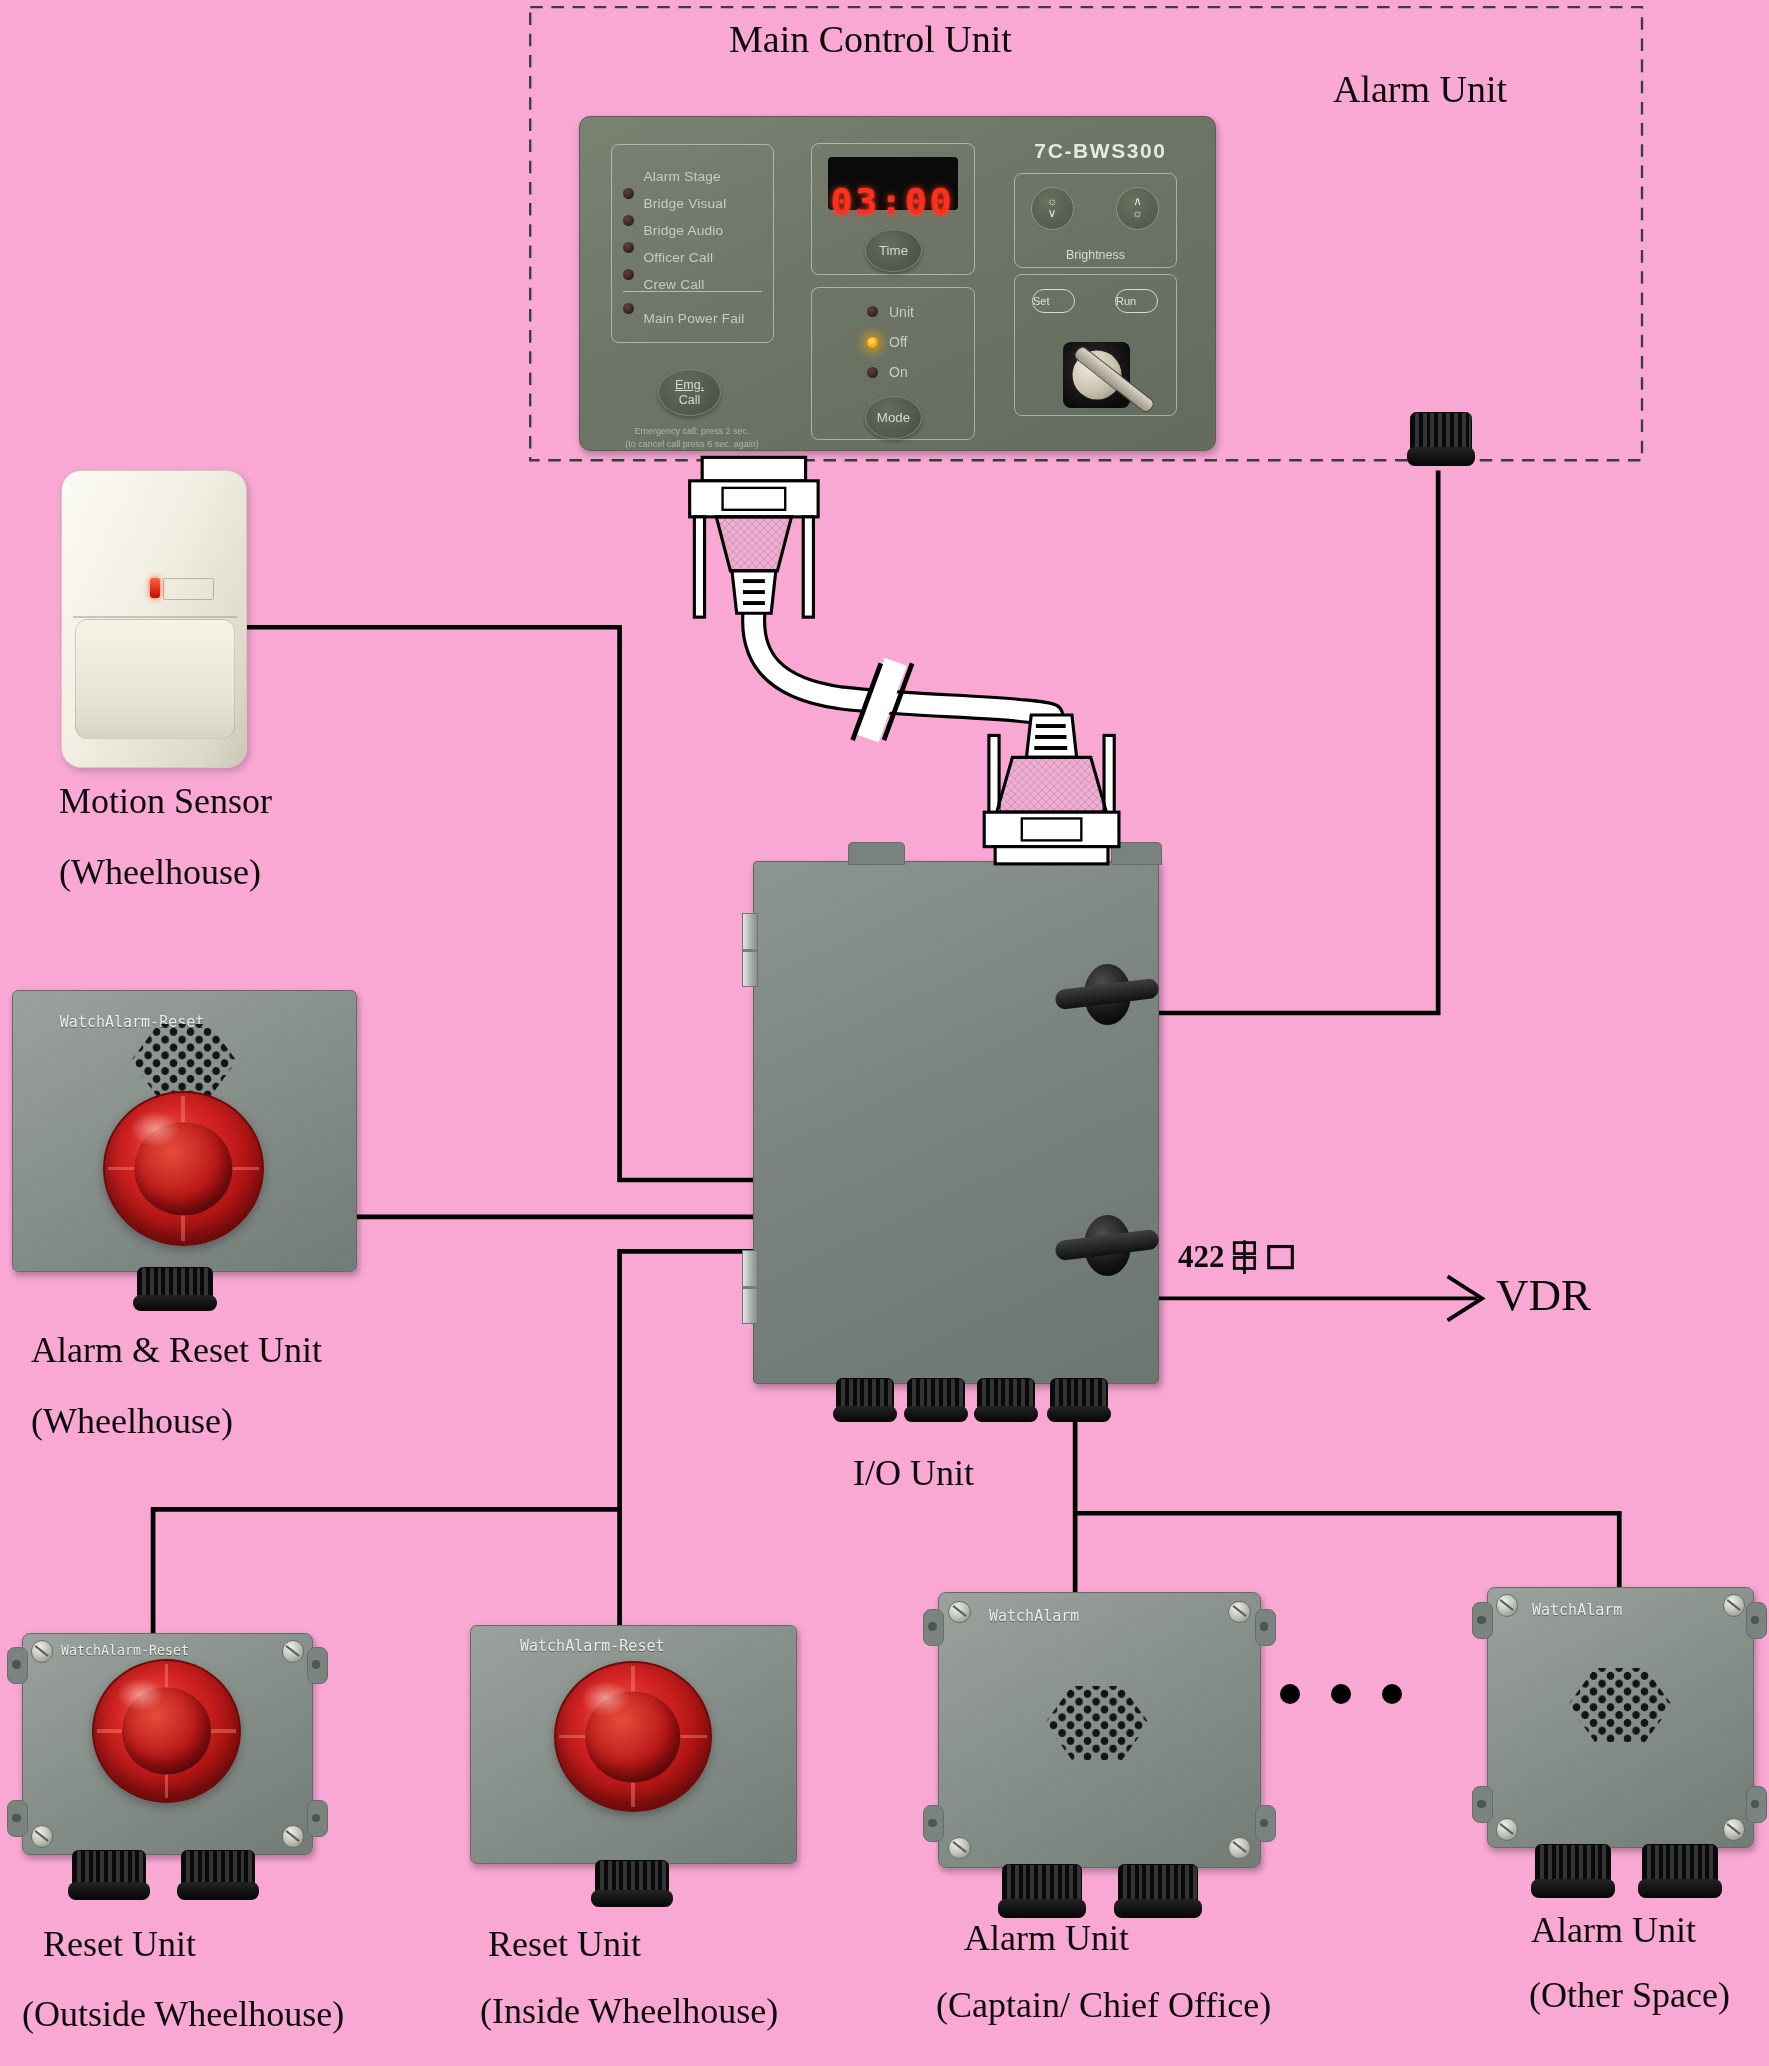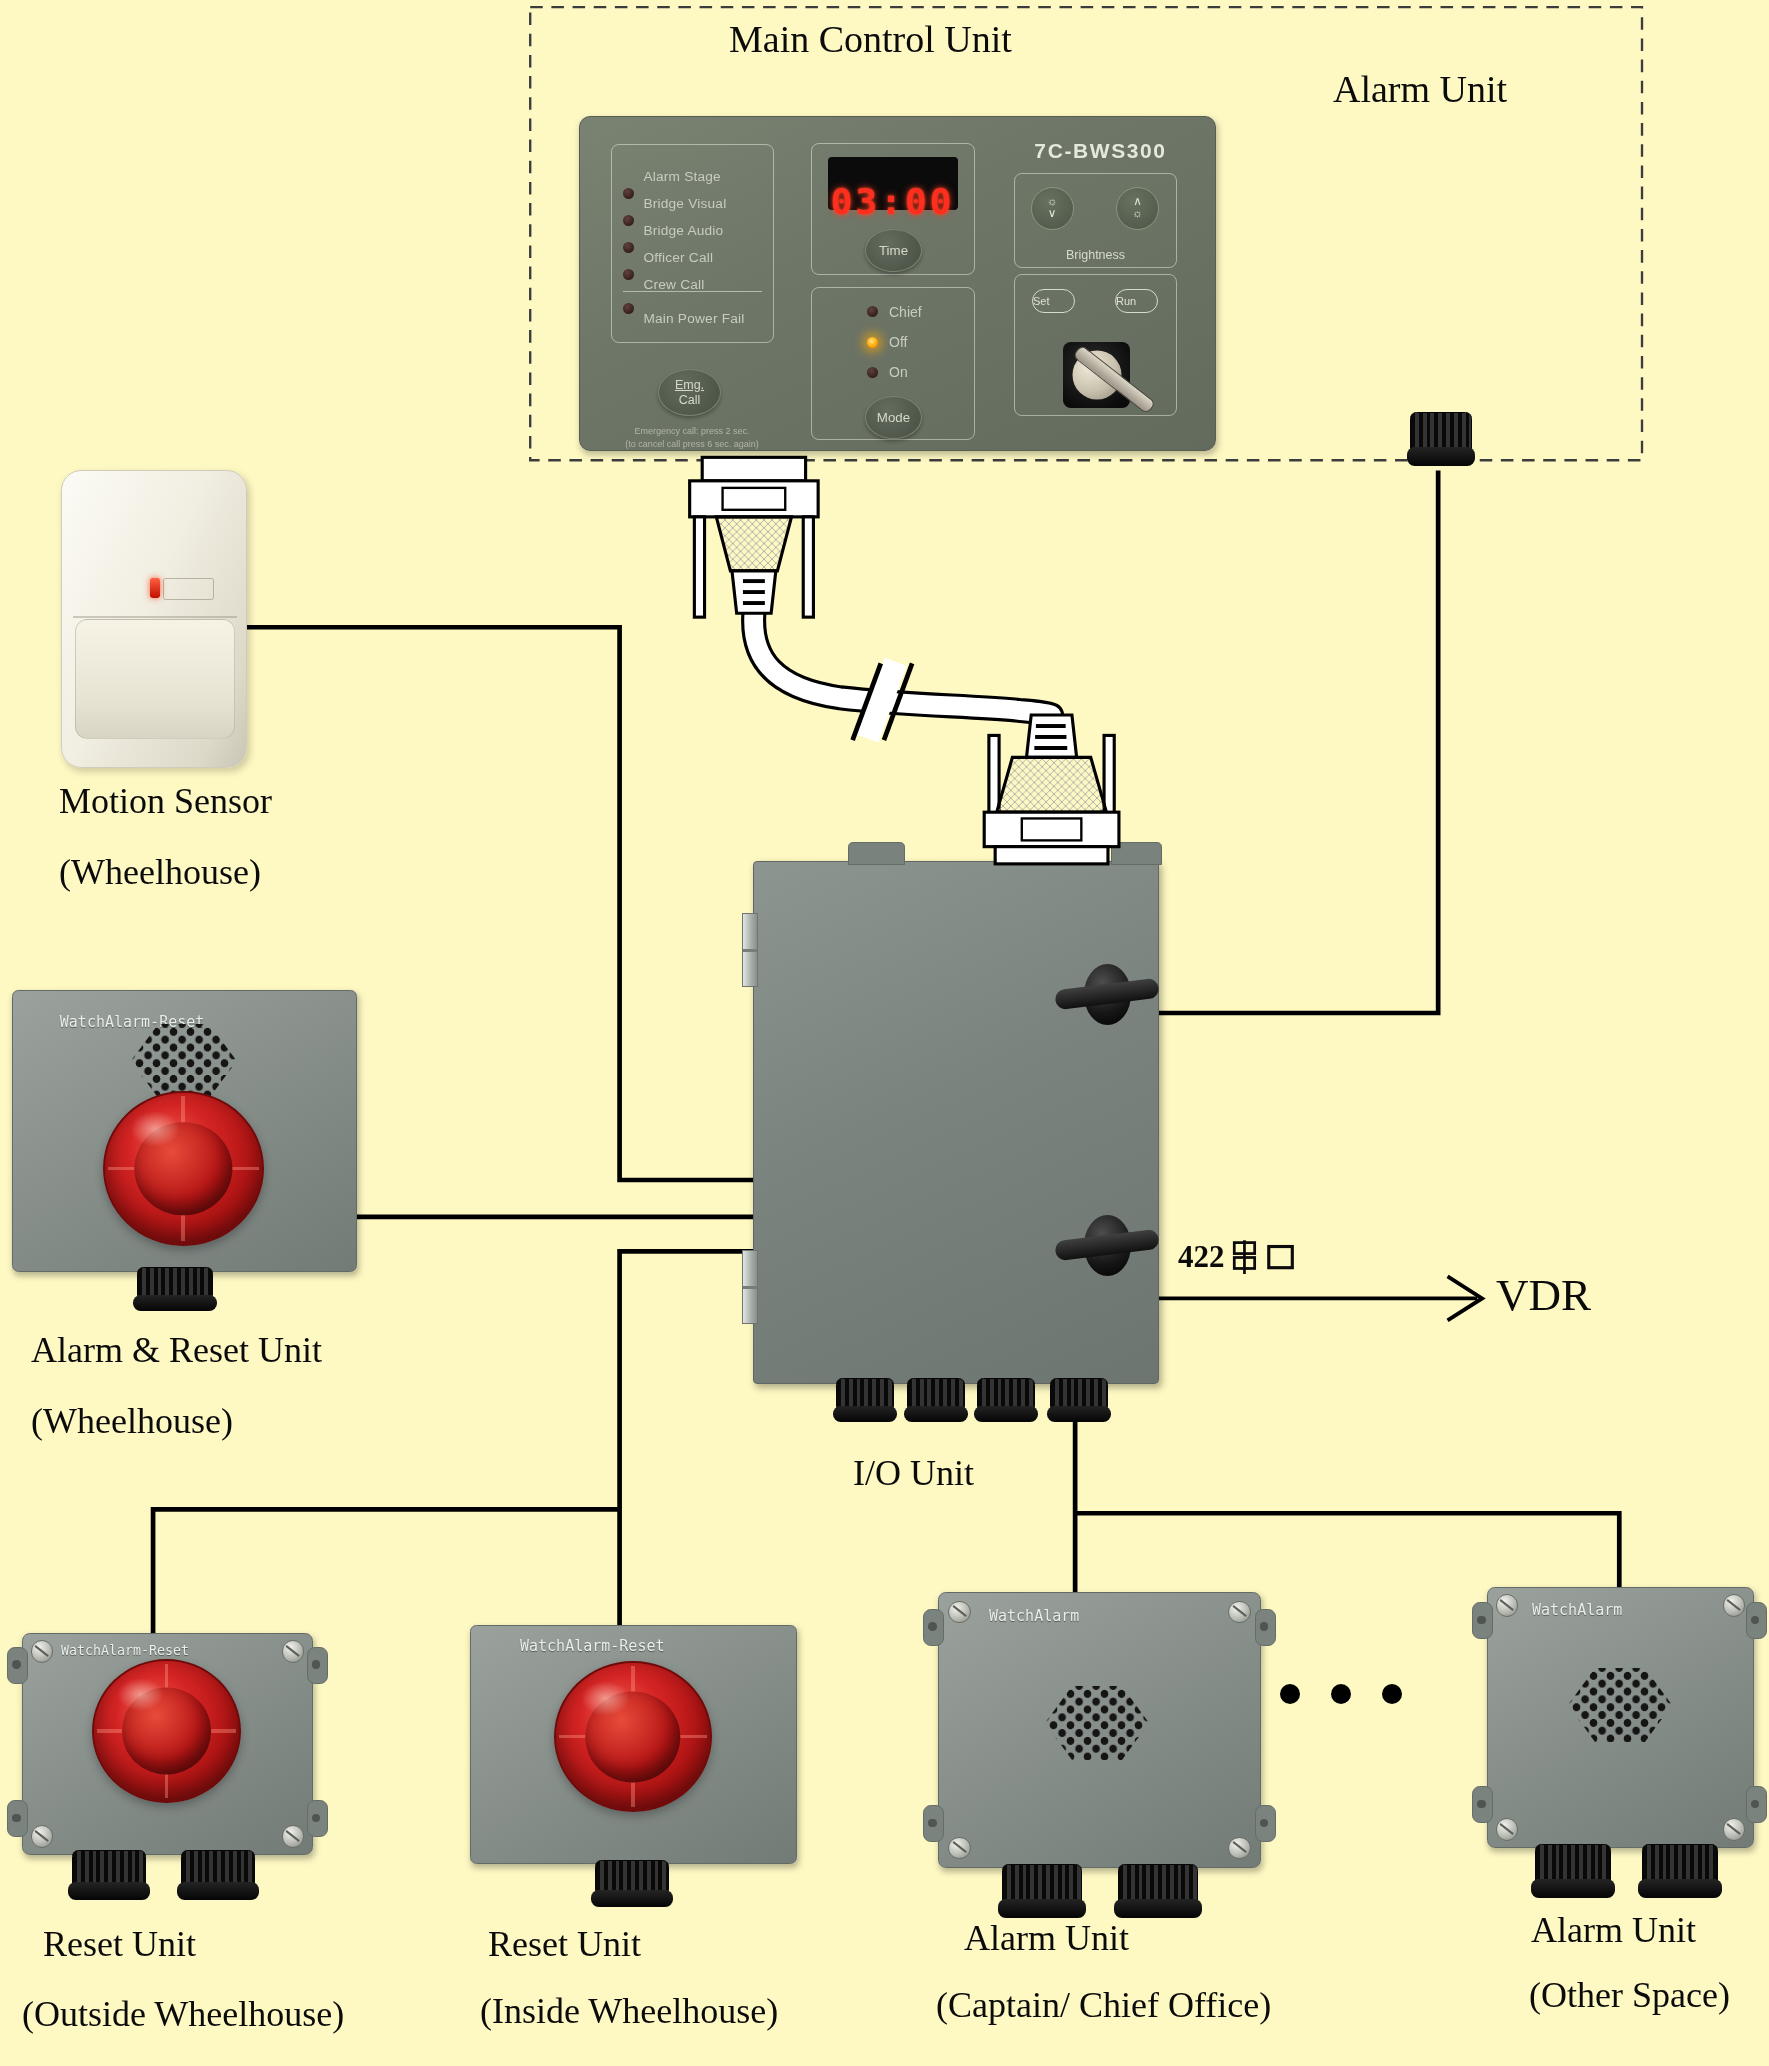--- a/index.html
+++ b/index.html
@@ -1,16 +1,16 @@
 <!DOCTYPE html>
 <html style="font-size:12.5px"><head>
 <meta charset="utf-8">
 <style>
   html,body{margin:0;padding:0;background:#fff;}
-  .canvas{position:relative;width:1770px;height:2066px;background:#fef9c3;overflow:hidden;
+  .canvas{position:relative;width:1770px;height:2066px;background:#f9a8d4;overflow:hidden;
           font-family:"Liberation Sans",sans-serif;}
   svg.layer{position:absolute;left:0;top:0;z-index:1;}
   svg.connectors{position:absolute;z-index:3;}
   .device{position:absolute;z-index:2;}
   .caption{position:absolute;z-index:4;font-family:"Liberation Serif",serif;color:#0b0b0b;
            font-size:36px;white-space:nowrap;}
   .title{position:absolute;z-index:4;font-family:"Liberation Serif",serif;color:#0b0b0b;
          font-size:38px;white-space:nowrap;}
 
   
@@ -214,21 +214,21 @@
         <span class="seven-seg">03:00</span>
       </div>
       <div class="btn-ellipse time-btn">
         <span>Time</span>
       </div>
     </div>
 
     <div class="psec sec-mode">
       <div class="mrow" style="left:55px;top:15.7px;">
         <span class="led"></span>
-        <span class="lbl">Chief</span>
+        <span class="lbl">Unit</span>
       </div>
       <div class="mrow" style="left:55px;top:46px;">
         <span class="led lit"></span>
         <span class="lbl">Off</span>
       </div>
       <div class="mrow" style="left:55px;top:76px;">
         <span class="led"></span>
         <span class="lbl">On</span>
       </div>
       <div class="btn-ellipse mode-btn">

